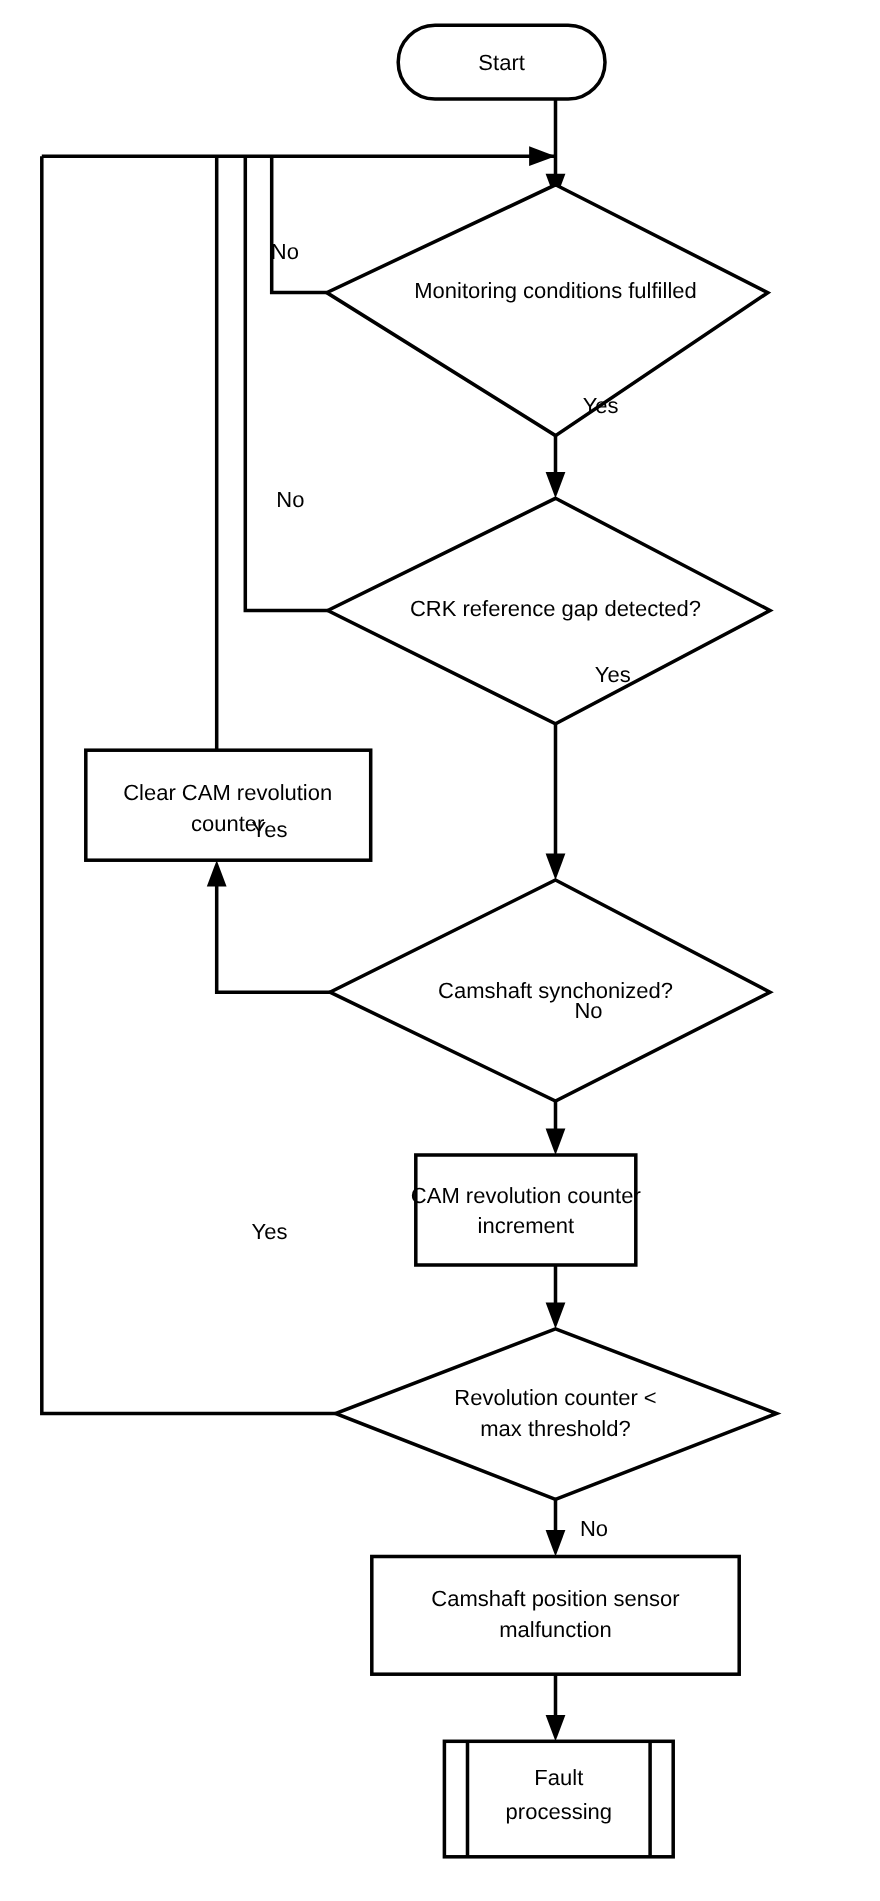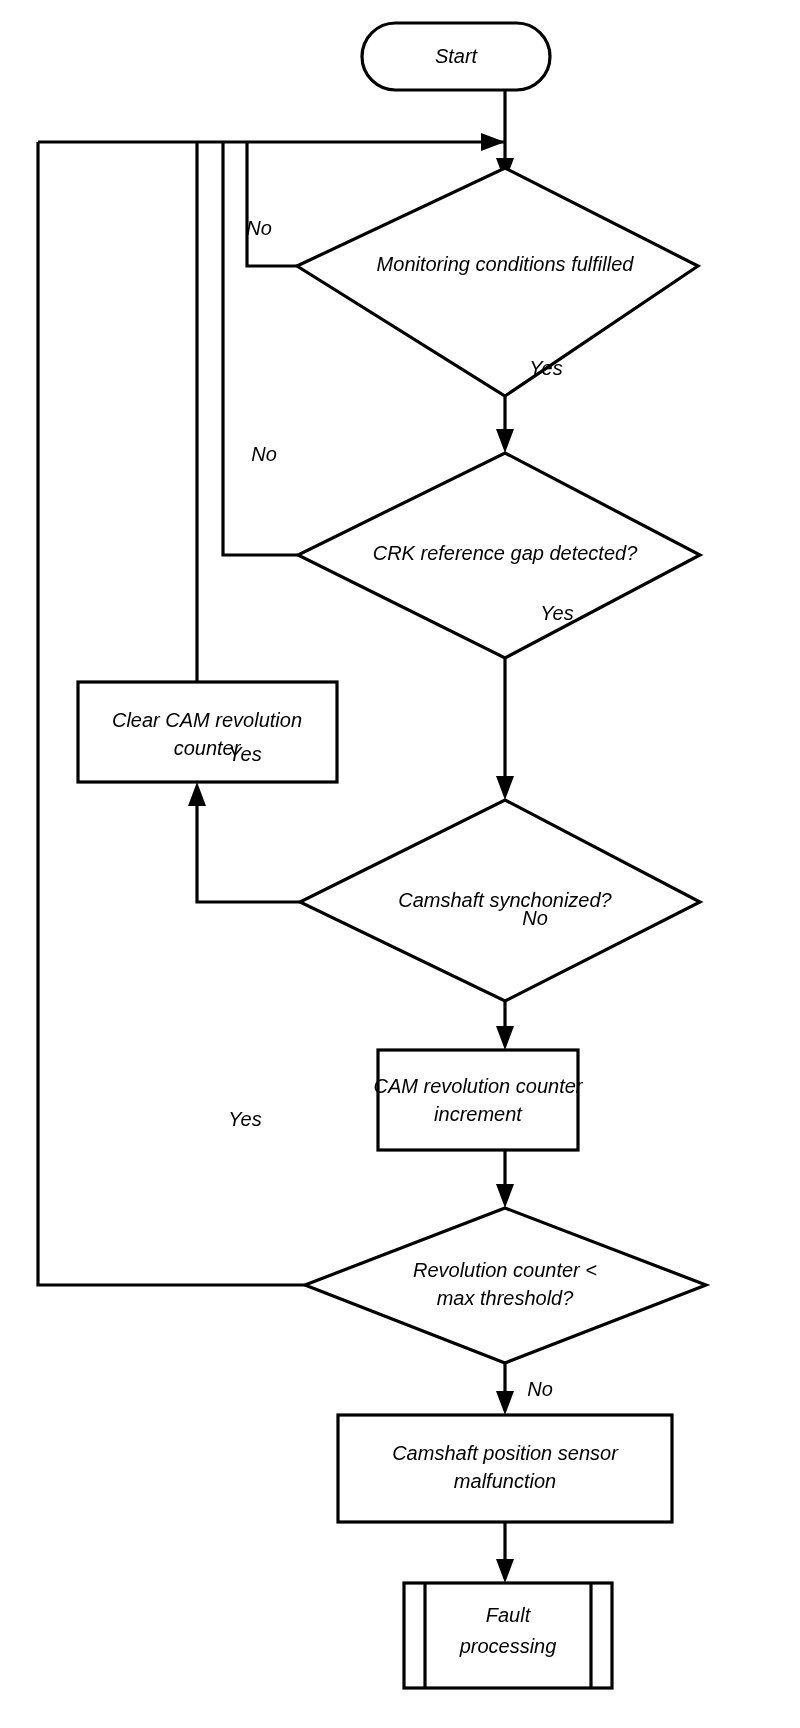--- a/index.html
+++ b/index.html
@@ -10,21 +10,20 @@
   }
   body {
     font-family: "Liberation Sans", sans-serif;
   }
   #diagram-root {
     position: relative;
     width: 800px;
     height: 1728px;
     background: #ffffff;
     overflow: hidden;
-    font-style: italic;
   }
   #flow-svg {
     position: absolute;
     top: 0;
     left: 0;
     width: 800px;
     height: 1728px;
     display: block;
   }
   .node-shape {

